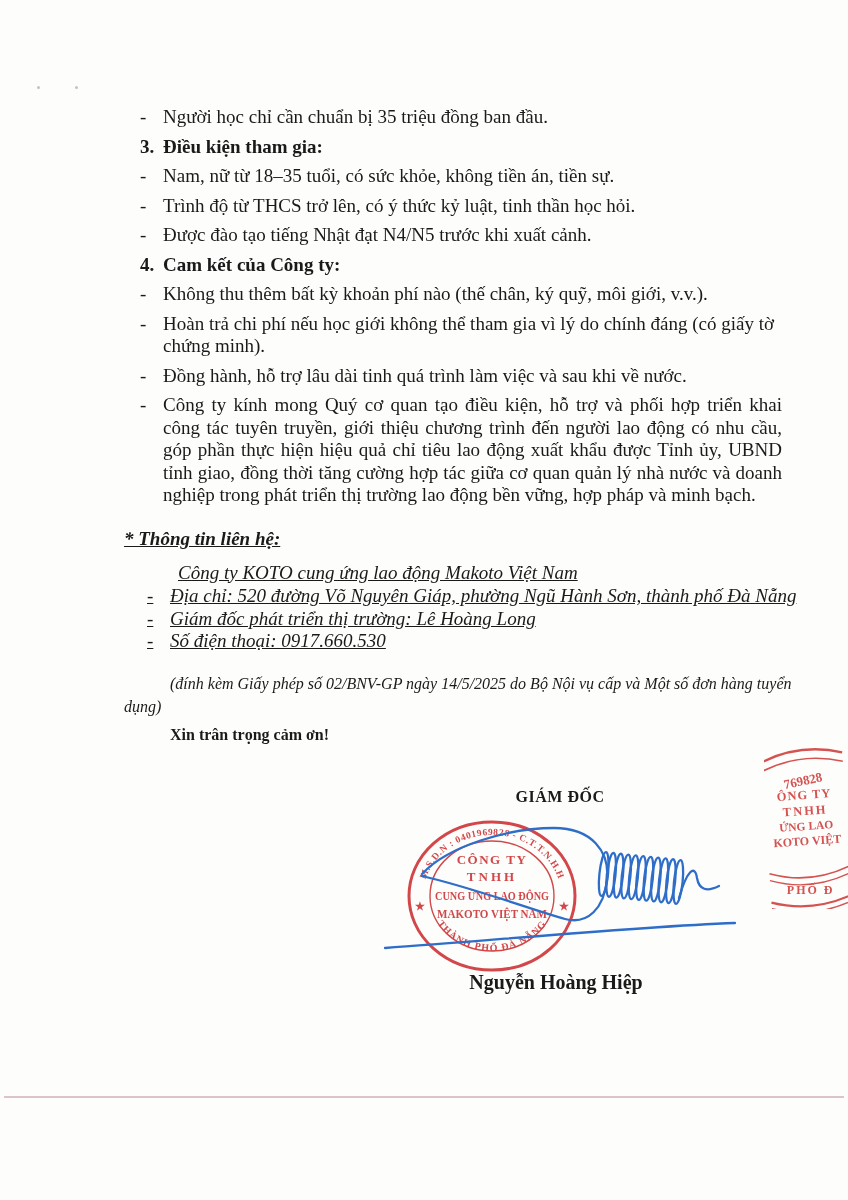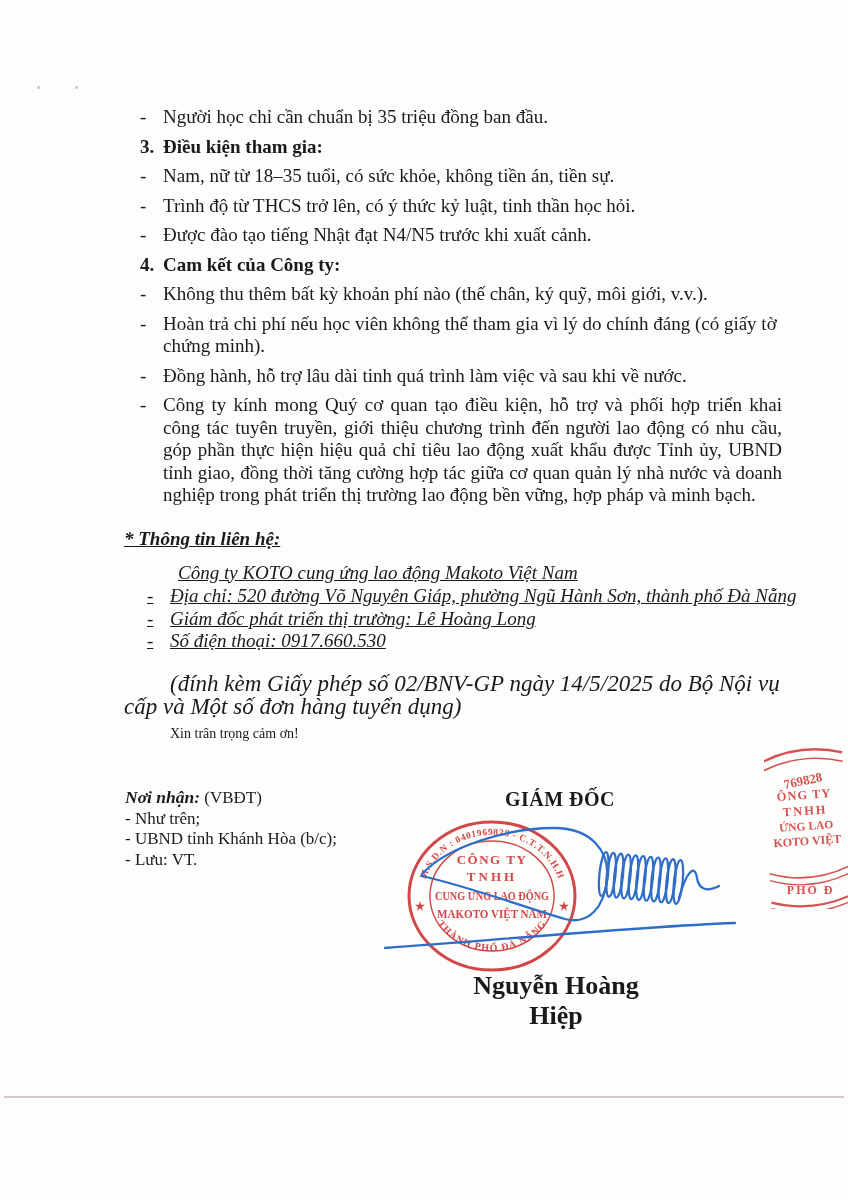--- a/index.html
+++ b/index.html
@@ -14,28 +14,28 @@
   .txt{flex:1;}
   .heading .marker,.heading .txt{font-weight:bold;}
   .justify{text-align:justify;}
   
   .contact-block{position:absolute;left:124px;top:528px;width:680px;font-size:19px;line-height:22.5px;font-style:italic;text-decoration:underline;}
   .contact-heading{font-weight:bold;margin-bottom:11px;}
   .contact-company{margin-left:54px;margin-bottom:1px;}
   .contact-row{display:flex;margin-left:23px;}
   .contact-row .marker{width:23px;}
   
-  .attachment{position:absolute;left:124px;top:672px;width:670px;font-size:23px;line-height:23px;font-style:italic;text-indent:46px;}
-  .closing{position:absolute;left:170px;top:726px;font-size:14px;}
+  .attachment{position:absolute;left:124px;top:672px;width:670px;font-size:16px;line-height:23px;font-style:italic;text-indent:46px;}
+  .closing{position:absolute;left:170px;top:726px;font-size:16px;font-weight:bold;}
   
   .recipients{position:absolute;left:125px;top:787px;font-size:17px;line-height:20.5px;}
   .recipients-label{font-weight:bold;font-style:italic;font-size:17.5px;}
   
-  .sig-title{position:absolute;left:460px;top:788px;width:200px;text-align:center;font-weight:bold;font-size:20px;letter-spacing:0.5px;}
-  .signer-name{position:absolute;left:446px;top:971px;width:220px;text-align:center;font-weight:bold;font-size:26px;}
+  .sig-title{position:absolute;left:460px;top:788px;width:200px;text-align:center;font-weight:bold;font-size:16px;letter-spacing:0.5px;}
+  .signer-name{position:absolute;left:446px;top:971px;width:220px;text-align:center;font-weight:bold;font-size:20px;}
   .stamp-svg{position:absolute;left:404px;top:818px;opacity:0.93;}
   .sign-svg{position:absolute;left:378px;top:818px;}
   .edge-stamp{position:absolute;left:764px;top:737px;width:84px;height:172px;overflow:hidden;opacity:0.95;}
   .stamp-text{font-family:"Liberation Serif",serif;font-weight:bold;fill:#cf3a3c;}
   .edge-text{font-family:"Liberation Serif",serif;font-weight:bold;fill:#d24a48;}
   
   .dot{position:absolute;width:3px;height:3px;border-radius:50%;background:rgba(90,90,90,0.35);}
   .scan-line{position:absolute;left:4px;width:840px;height:2px;background:rgba(178,128,142,0.45);}
 </style>
 </head>
@@ -76,21 +76,21 @@
       <span class="marker">4.</span>
       <span class="txt">Cam kết của Công ty:</span>
     </div>
 
     <div class="row">
       <span class="marker">-</span>
       <span class="txt">Không thu thêm bất kỳ khoản phí nào (thế chân, ký quỹ, môi giới, v.v.).</span>
     </div>
     <div class="row">
       <span class="marker">-</span>
-      <span class="txt">Hoàn trả chi phí nếu học viên không thể tham gia vì lý do chính đáng (có giấy tờ chứng minh).</span>
+      <span class="txt">Hoàn trả chi phí nếu học giới không thể tham gia vì lý do chính đáng (có giấy tờ chứng minh).</span>
     </div>
     <div class="row">
       <span class="marker">-</span>
       <span class="txt">Đồng hành, hỗ trợ lâu dài tinh quá trình làm việc và sau khi về nước.</span>
     </div>
     <div class="row">
       <span class="marker">-</span>
       <span class="txt justify">Công ty kính mong Quý cơ quan tạo điều kiện, hỗ trợ và phối hợp triển khai công tác tuyên truyền, giới thiệu chương trình đến người lao động có nhu cầu, góp phần thực hiện hiệu quả chỉ tiêu lao động xuất khẩu được Tỉnh ủy, UBND tỉnh giao, đồng thời tăng cường hợp tác giữa cơ quan quản lý nhà nước và doanh nghiệp trong phát triển thị trường lao động bền vững, hợp pháp và minh bạch.</span>
     </div>
   </div>
@@ -108,29 +108,20 @@
     </div>
     <div class="contact-row">
       <span class="marker">-</span>
       <span class="txt">Số điện thoại: 0917.660.530</span>
     </div>
   </div>
 
   <div class="attachment">(đính kèm Giấy phép số 02/BNV-GP ngày 14/5/2025 do Bộ Nội vụ cấp và Một số đơn hàng tuyển dụng)</div>
   <div class="closing">Xin trân trọng cảm ơn!</div>
 
-  <div class="recipients">
-    <div>
-      <span class="recipients-label">Nơi nhận:</span>
-      <span>(VBĐT)</span>
-    </div>
-    <div>- Như trên;</div>
-    <div>- UBND tỉnh Khánh Hòa (b/c);</div>
-    <div>- Lưu: VT.</div>
-  </div>
 
   <div class="sig-title">GIÁM ĐỐC</div>
 
   <svg class="stamp-svg" width="176" height="160" viewBox="0 0 176 160">
     <defs>
       <path id="arcTop" d="M 25.5 103.8 A 69 61 0 1 1 150.5 103.8" fill="none"></path>
       <path id="arcBot" d="M 33.4 105.5 A 63 55 0 0 0 142.6 105.5" fill="none"></path>
     </defs>
     <ellipse cx="88" cy="78" rx="83" ry="74" fill="none" stroke="#cf3a3c" stroke-width="3"></ellipse>
     <ellipse cx="88" cy="78" rx="62" ry="55" fill="none" stroke="#cf3a3c" stroke-width="1.4"></ellipse>

